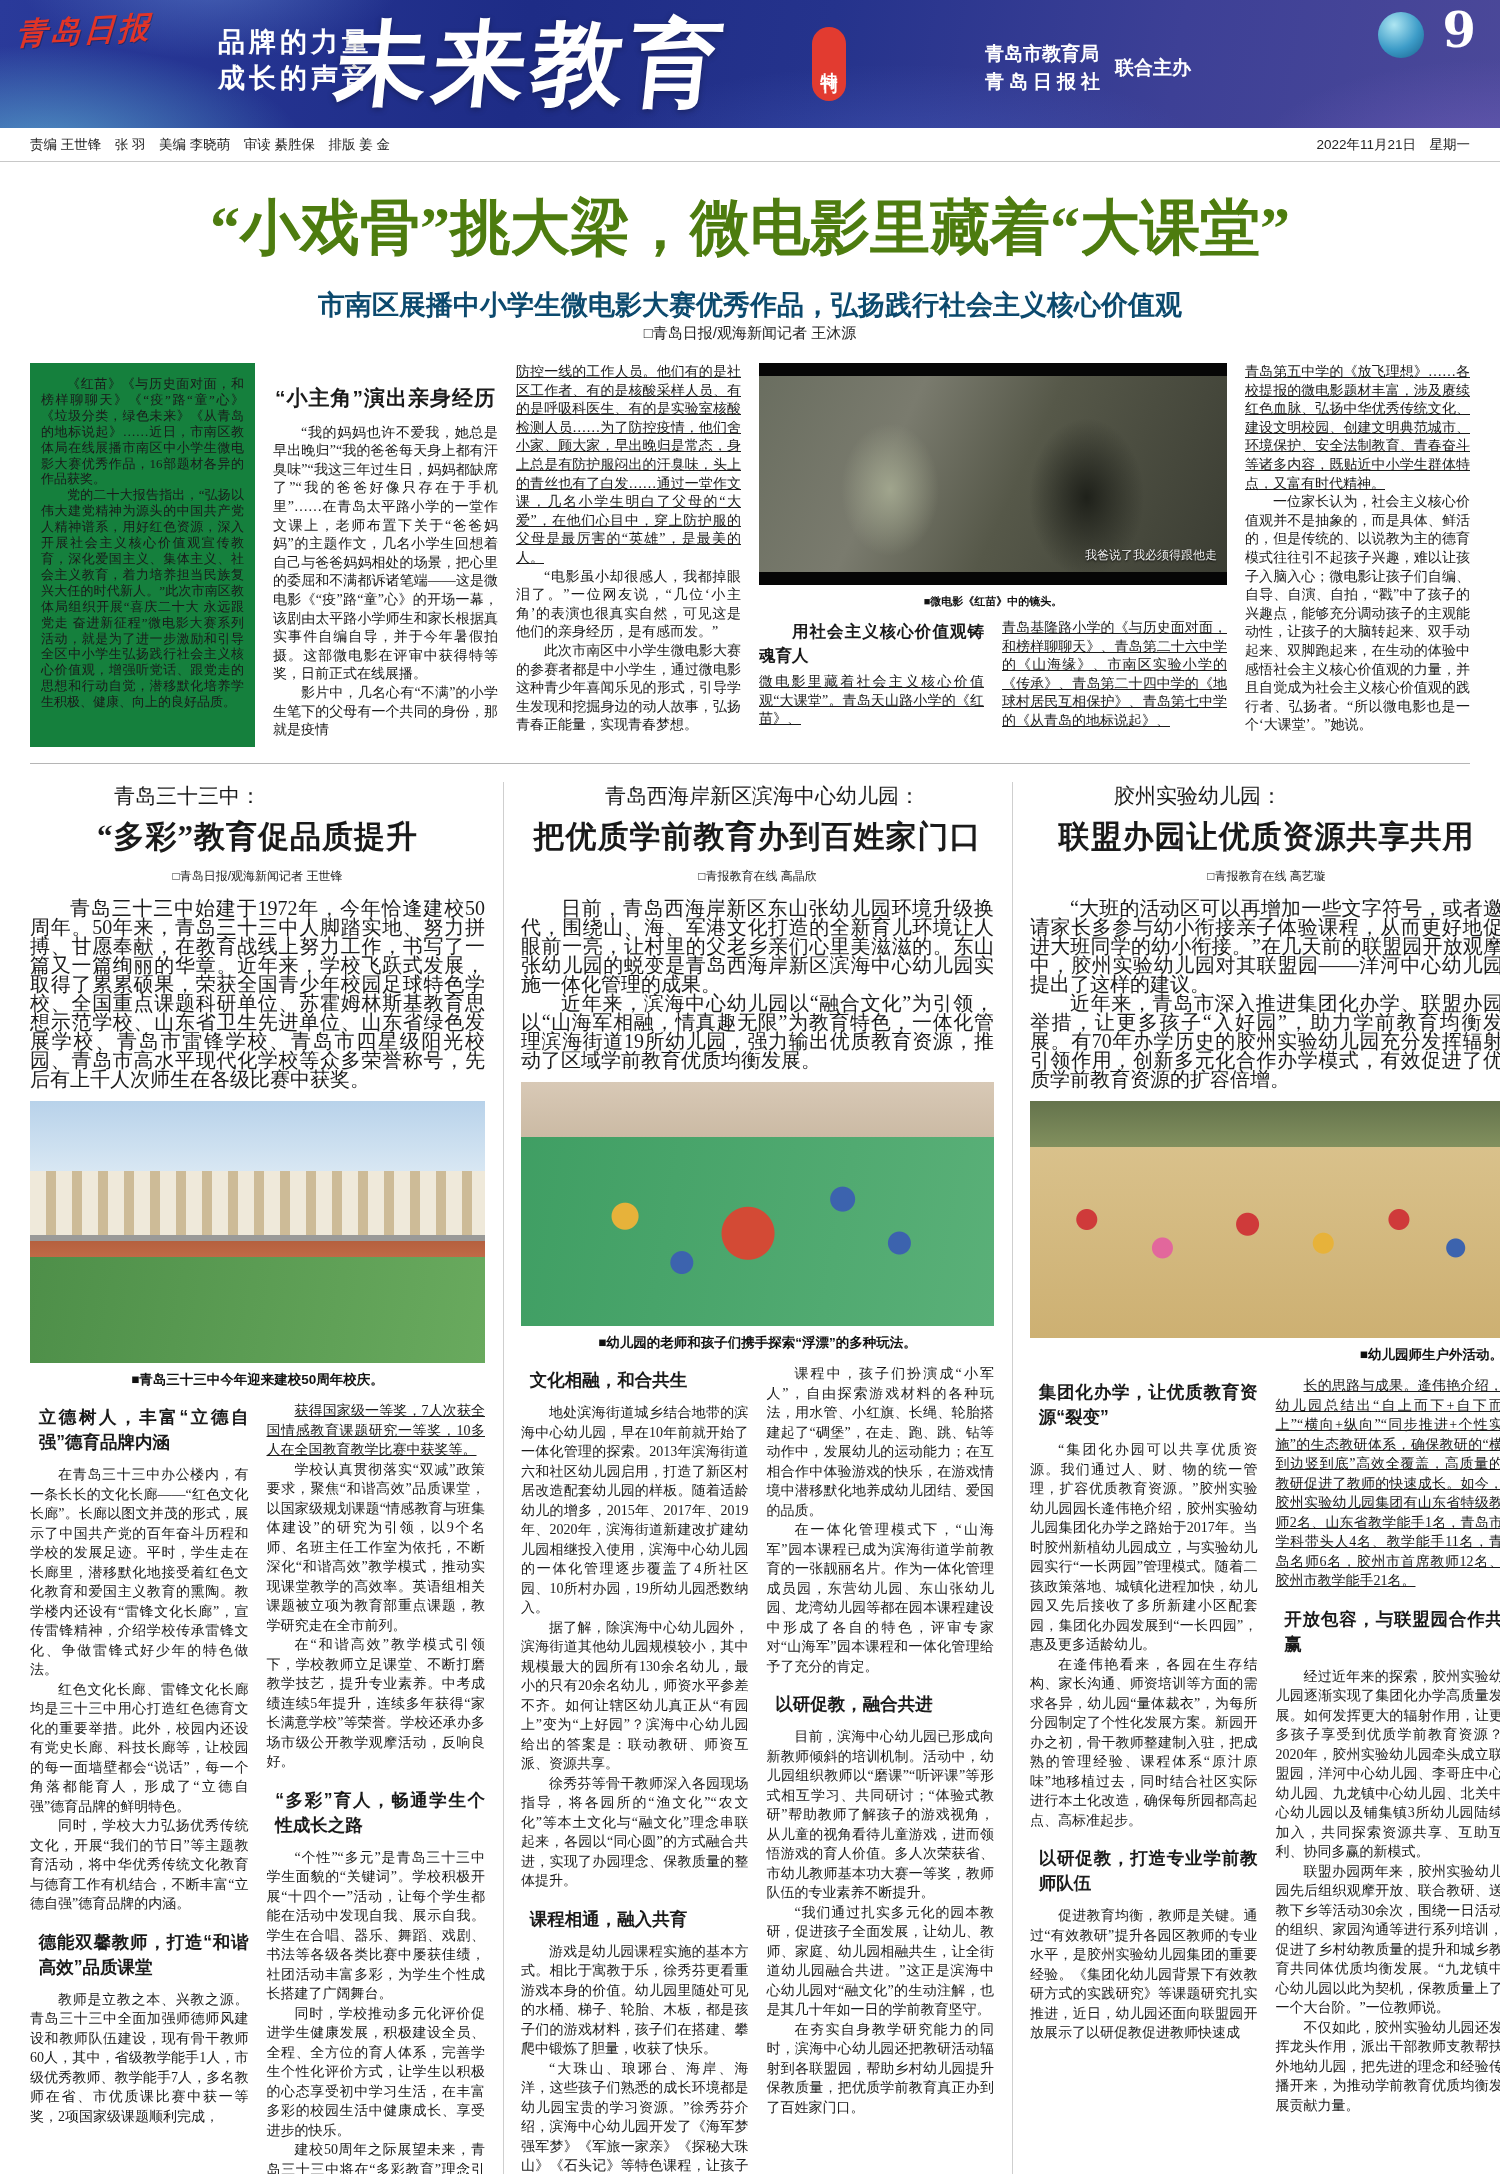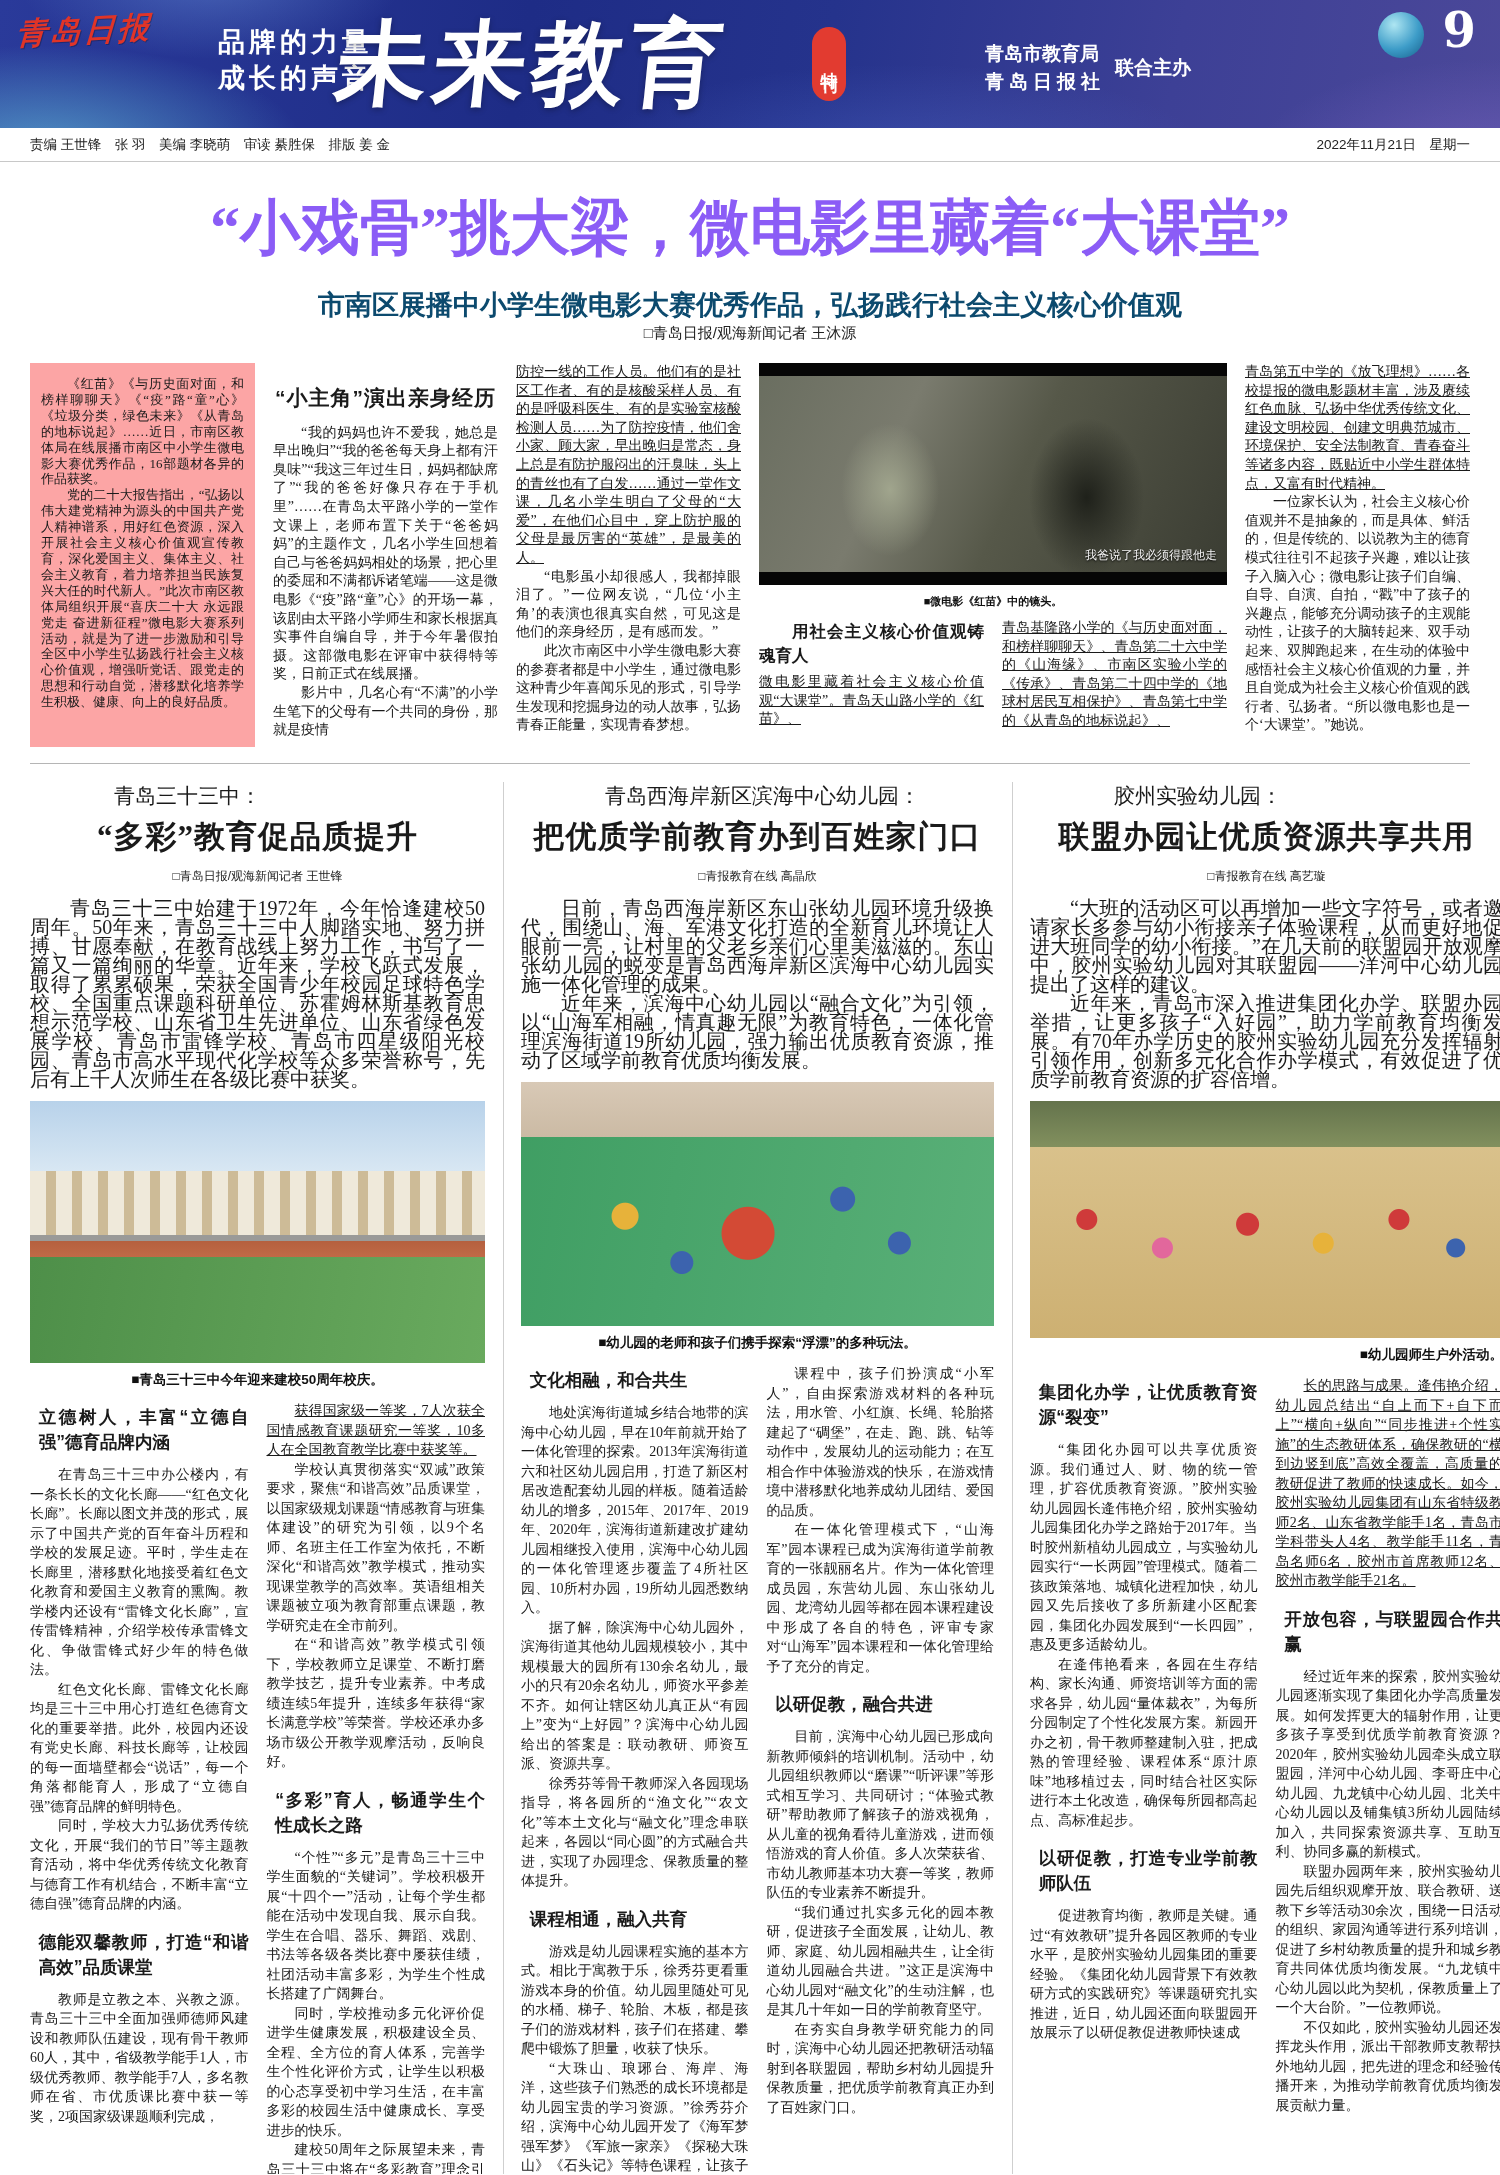--- a/index.html
+++ b/index.html
@@ -37,29 +37,29 @@
   .page-num { position:absolute; right:24px; top:2px; z-index:2; color:#fff; font-family:"DejaVu Serif",serif;
     font-size:48px; font-weight:bold; }
 
   
   .credits { height:34px; display:flex; justify-content:space-between; align-items:center; padding:0 30px;
     font-family:"Liberation Sans","DejaVu Sans",sans-serif; font-size:13.5px; color:#222;
     border-bottom:1px solid #c8c8c8; background:#fff; }
 
   
   .lead-head { text-align:center; padding-top:26px; }
-  .lead-headline { font-size:60px; font-weight:900; color:#8b5cf6; letter-spacing:0; }
+  .lead-headline { font-size:60px; font-weight:900; color:#4d7c0f; letter-spacing:0; }
   .lead-subhead { margin-top:18px; font-family:"Liberation Sans","DejaVu Sans",sans-serif; font-size:27px; font-weight:bold; color:#0c4a6e; }
   .lead-byline { margin-top:1px; font-family:"Liberation Sans","DejaVu Sans",sans-serif; font-size:15px; color:#222; }
 
   .lead-cols { margin:20px 30px 0; display:flex; gap:18px; height:384px; overflow:hidden; }
   .lcol { width:225px; flex:none; font-size:14px; line-height:18.6px; text-align:justify; }
   .lcol p, .upcol p { text-indent:2em; }
   p.noind { text-indent:0;text-decoration:underline; }
-  .intro-box { background:#fca5a5; padding:13px 11px; height:100%; font-size:13px; line-height:15.9px; }
+  .intro-box { background:#15803d; padding:13px 11px; height:100%; font-size:13px; line-height:15.9px; }
   .l-subhead { font-family:"Liberation Sans","DejaVu Sans",sans-serif; font-size:21px; font-weight:bold;
     text-align:center; text-indent:0 !important; margin:26px 0 16px; letter-spacing:1px; }
   .lcol-wide { width:468px; flex:none; }
   .movie-photo { height:222px; position:relative; border-top:13px solid #060606; border-bottom:13px solid #060606;
     background:
       radial-gradient(ellipse 70px 95px at 28% 58%, rgba(165,170,145,.9), transparent 70%),
       radial-gradient(ellipse 80px 110px at 70% 62%, rgba(28,30,24,.95), transparent 72%),
       linear-gradient(115deg,#6a6e60 0%,#7a7b6e 30%,#565849 55%,#3b3d33 100%); }
   .movie-sub { position:absolute; right:10px; bottom:8px; color:#f5f5f5; font-family:"Liberation Sans","DejaVu Sans",sans-serif;
     font-size:12px; text-shadow:0 1px 2px #000; }

